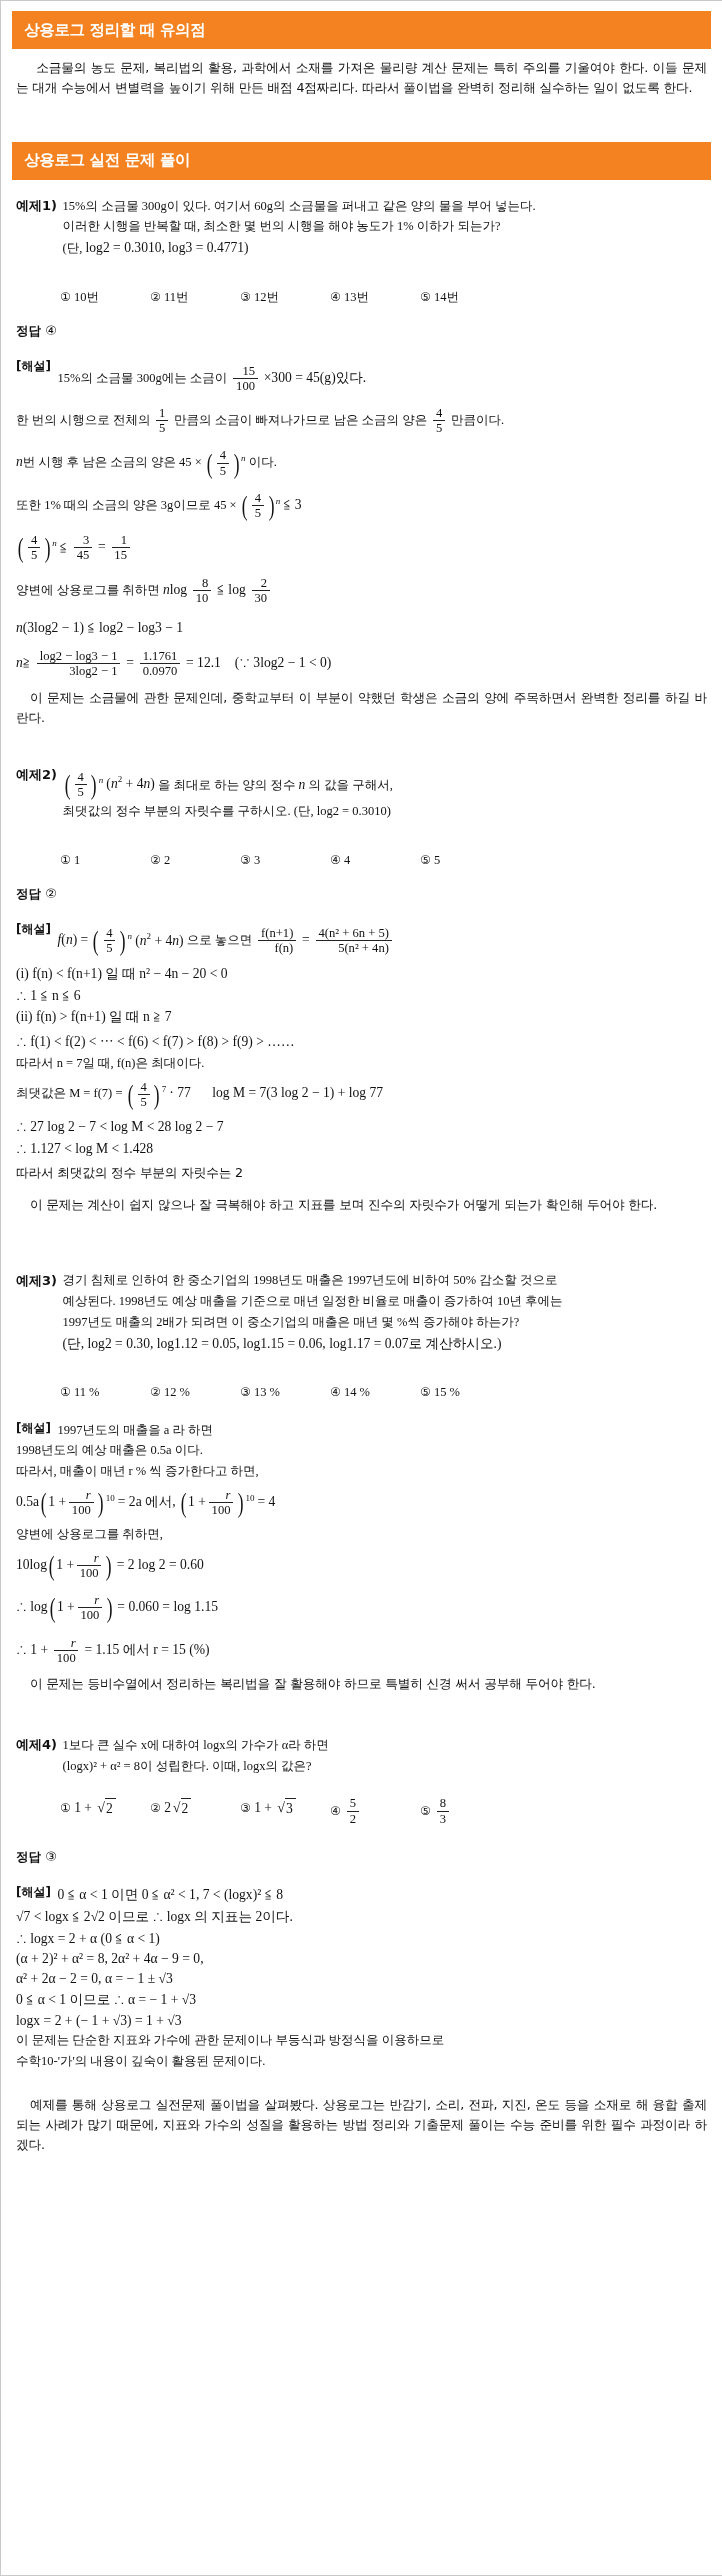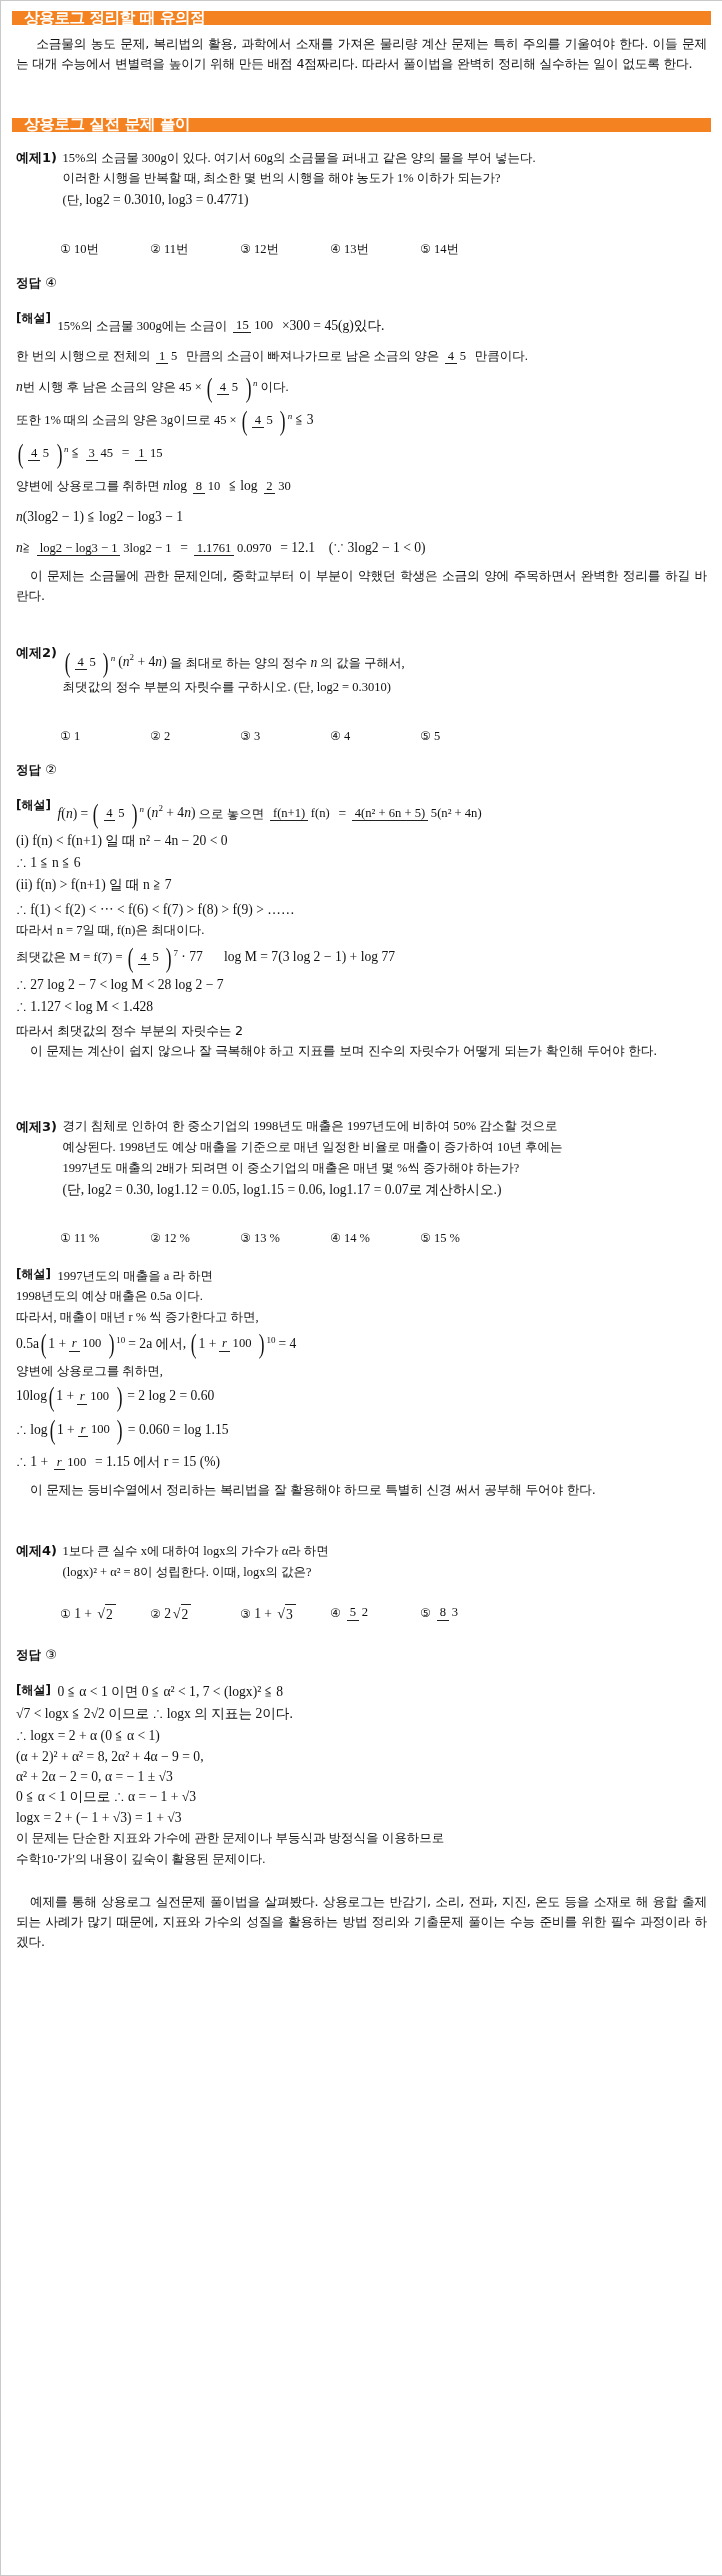--- a/index.html
+++ b/index.html
@@ -21,21 +21,21 @@
     background: #ffffff;
     padding: 0;
     position: relative;
     overflow: hidden;
   }
 
   
   .section-bar {
     background: #f58220;
     margin: 0 11.2px;
-    height: 14px;
+    height: 38px;
     display: flex;
     align-items: center;
     padding-left: 12px;
     box-sizing: border-box;
   }
   .section-bar .bar-title {
     color: #ffffff;
     font-family: "DejaVu Sans", "Liberation Sans", sans-serif;
     font-weight: bold;
     font-size: 15.5px;
@@ -142,21 +142,21 @@
 
   
   .m {
     font-family: "Liberation Serif", "DejaVu Serif", serif;
     font-size: 13.6px;
     white-space: nowrap;
   }
   .mi { font-style: italic; }
   .frac {
     display: inline-flex;
-    flex-direction: row;
+    flex-direction: column;
     vertical-align: middle;
     text-align: right;
     margin: 0 2.8px;
     position: relative;
     top: -0.9px;
     font-size: 12.6px;
     line-height: 1.12;
   }
   .frac > .num { border-bottom: 0.9px solid #222; padding: 0 2.8px; }
   .frac > .den { padding: 0 2.8px; }
@@ -402,21 +402,21 @@
           <span class="den">5</span>
         </span><span class="paren-big">)</span><sup class="exn">7</sup>
       <span class="m">· 77</span>
       <span class="sp-l"></span>
       <span class="m">log M = 7(3 log 2 − 1) + log 77</span>
     </div>
     <div class="sol-line m indent-2">∴ 27 log 2 − 7 &lt; log M &lt; 28 log 2 − 7</div>
     <div class="sol-line m indent-2">∴ 1.127 &lt; log M &lt; 1.428</div>
   </div>
   <div class="closing noindent" style="margin-top:2.8px">따라서 최댓값의 정수 부분의 자릿수는 2</div>
-  <p class="closing" style="margin-top:0">이 문제는 계산이 쉽지 않으나 잘 극복해야 하고 지표를 보며 진수의 자릿수가 어떻게 되는가 확인해 두어야 한다.</p>
+  <p class="closing" style="margin-top:12px">이 문제는 계산이 쉽지 않으나 잘 극복해야 하고 지표를 보며 진수의 자릿수가 어떻게 되는가 확인해 두어야 한다.</p>
 
   <div style="height:56px"></div>
 
   <div class="example">
     <div class="ex-head">
       <span class="ex-label">예제3)</span>
       <div class="ex-body">
         <div class="ex-line">경기 침체로 인하여 한 중소기업의 1998년도 매출은 1997년도에 비하여 50% 감소할 것으로</div>
         <div class="ex-line">예상된다. 1998년도 예상 매출을 기준으로 매년 일정한 비율로  매출이 증가하여 10년 후에는</div>
         <div class="ex-line">1997년도 매출의 2배가 되려면 이 중소기업의 매출은 매년 몇 %씩 증가해야 하는가?</div>

